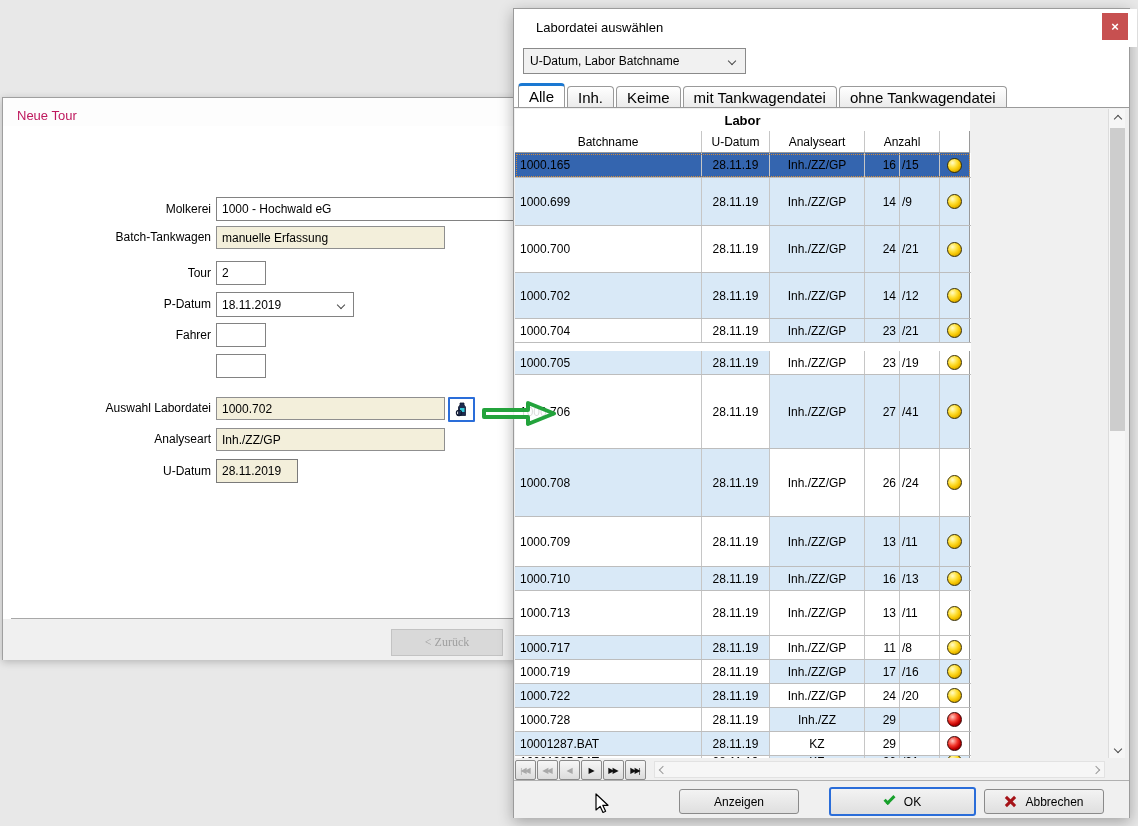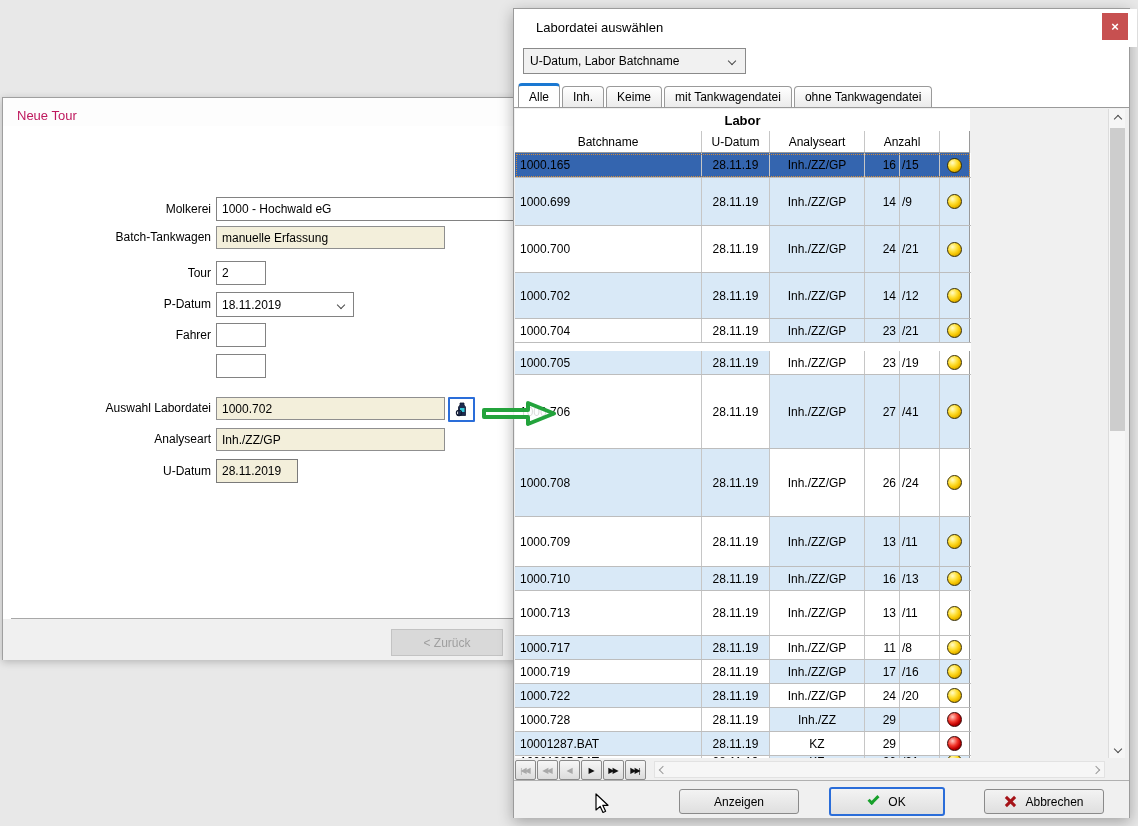--- a/index.html
+++ b/index.html
@@ -24,21 +24,21 @@
     position:absolute; left:213px; background:#fff; border:1px solid #828282;
     font-size:12px; padding:0 5px; display:flex; align-items:center; overflow:hidden; white-space:nowrap;
   }
   .nt-field.beige { background:#f3efdb; border-color:#8f8f8f; }
   .nt-combo-chev { position:absolute; right:9px; top:9px; }
   .nt-divider { position:absolute; left:8px; right:8px; top:520px; height:0; border-top:1px solid #a8a8a8; }
   .nt-footer { position:absolute; left:0; top:521px; width:100%; height:41px; background:#f0f0f0; }
   .btn-zurueck {
     position:absolute; left:388px; top:531px; width:112px; height:27px;
     background:#d9d9d9; border:1px solid #c3c3c3; color:#9f9f9f;
-    display:flex; align-items:center; justify-content:center; font-size:12px;
+    display:flex; align-items:center; justify-content:center; font-size:12px;font-family:Liberation Serif, serif;
   }
   .lookup-btn {
     position:absolute; left:445px; top:299px; width:27px; height:25px;
     background:#fff; border:2px solid #2a6dd9; border-radius:1px;
     display:flex; align-items:center; justify-content:center;
   }
 
   
   .dialog {
     position:absolute; left:513px; top:8px; width:617px; height:810px;
@@ -57,21 +57,21 @@
     background:#f1f1f1; border:1px solid #8a8a8a;
     display:flex; align-items:center; padding-left:6px; font-size:12px;
   }
   .sort-dd .chev { position:absolute; right:10px; }
 
   .tabbar { position:absolute; left:4px; top:74px; height:24px; display:flex; align-items:flex-end; }
   .tab {
     height:21px; padding:0 10px; margin-right:2px;
     background:linear-gradient(#ffffff,#ebebeb);
     border:1px solid #9a9a9a; border-bottom:none; border-radius:4px 4px 0 0;
-    display:flex; align-items:center; font-size:12px;
+    display:flex; align-items:center; font-size:15px;
   }
   .tab.selected { height:24px; background:#fff; border-top:3px solid #1a78d2; }
 
   .tabpage { position:absolute; left:0; top:98px; width:615px; height:652px; background:#f0f0f0; border-top:1px solid #9a9a9a; }
 
   .labor-hd {
     position:absolute; left:1px; top:100px; width:455px; height:22px; background:#fff;
     font-weight:bold; font-size:13px; display:flex; align-items:center; justify-content:center;
   }
   .col-hd {
@@ -117,21 +117,21 @@
   }
   .hsb .chev { border-color:#9a9a9a; }
 
   .dfooter { position:absolute; left:0; top:772px; width:615px; height:37px; background:#f0f0f0; }
   .btn {
     position:absolute; height:25px; background:linear-gradient(#f3f3f3,#dfdfdf);
     border:1px solid #8a8a8a; border-radius:3px; font-size:12px;
     display:flex; align-items:center; justify-content:center;
   }
   .btn-anzeigen { left:165px; top:8px; width:120px; }
-  .btn-ok { left:315px; top:6px; width:116px; height:29px; border:2px solid #2a6dd9; }
+  .btn-ok { left:315px; top:6px; width:147px; height:29px; border:2px solid #2a6dd9; }
   .btn-abbrechen { left:470px; top:8px; width:120px; }
 
   .okcheck { display:inline-block; width:11px; height:6px; border-left:3px solid #17a02b; border-bottom:3px solid #17a02b; transform:rotate(-45deg); margin-right:9px; margin-top:-5px; }
   .redx { position:relative; display:inline-block; width:13px; height:13px; margin-right:8px; }
   .redx::before, .redx::after { content:""; position:absolute; left:5px; top:0; width:3px; height:13px; background:#a51217; }
   .redx::before { transform:rotate(45deg); }
   .redx::after { transform:rotate(-45deg); }
 
   .chev { display:inline-block; width:6px; height:6px; border-right:1.6px solid #4a4a4a; border-bottom:1.6px solid #4a4a4a; }
   .chev.down { transform:rotate(45deg); }

